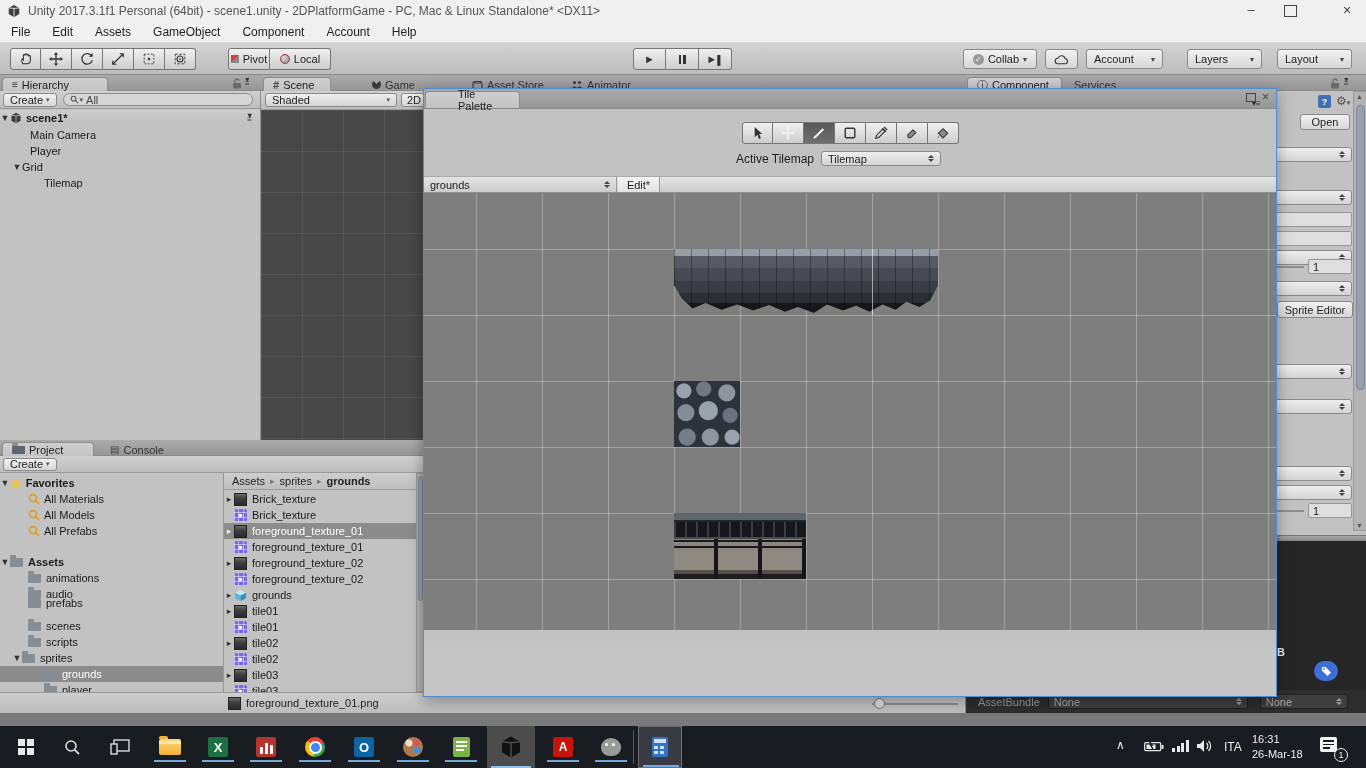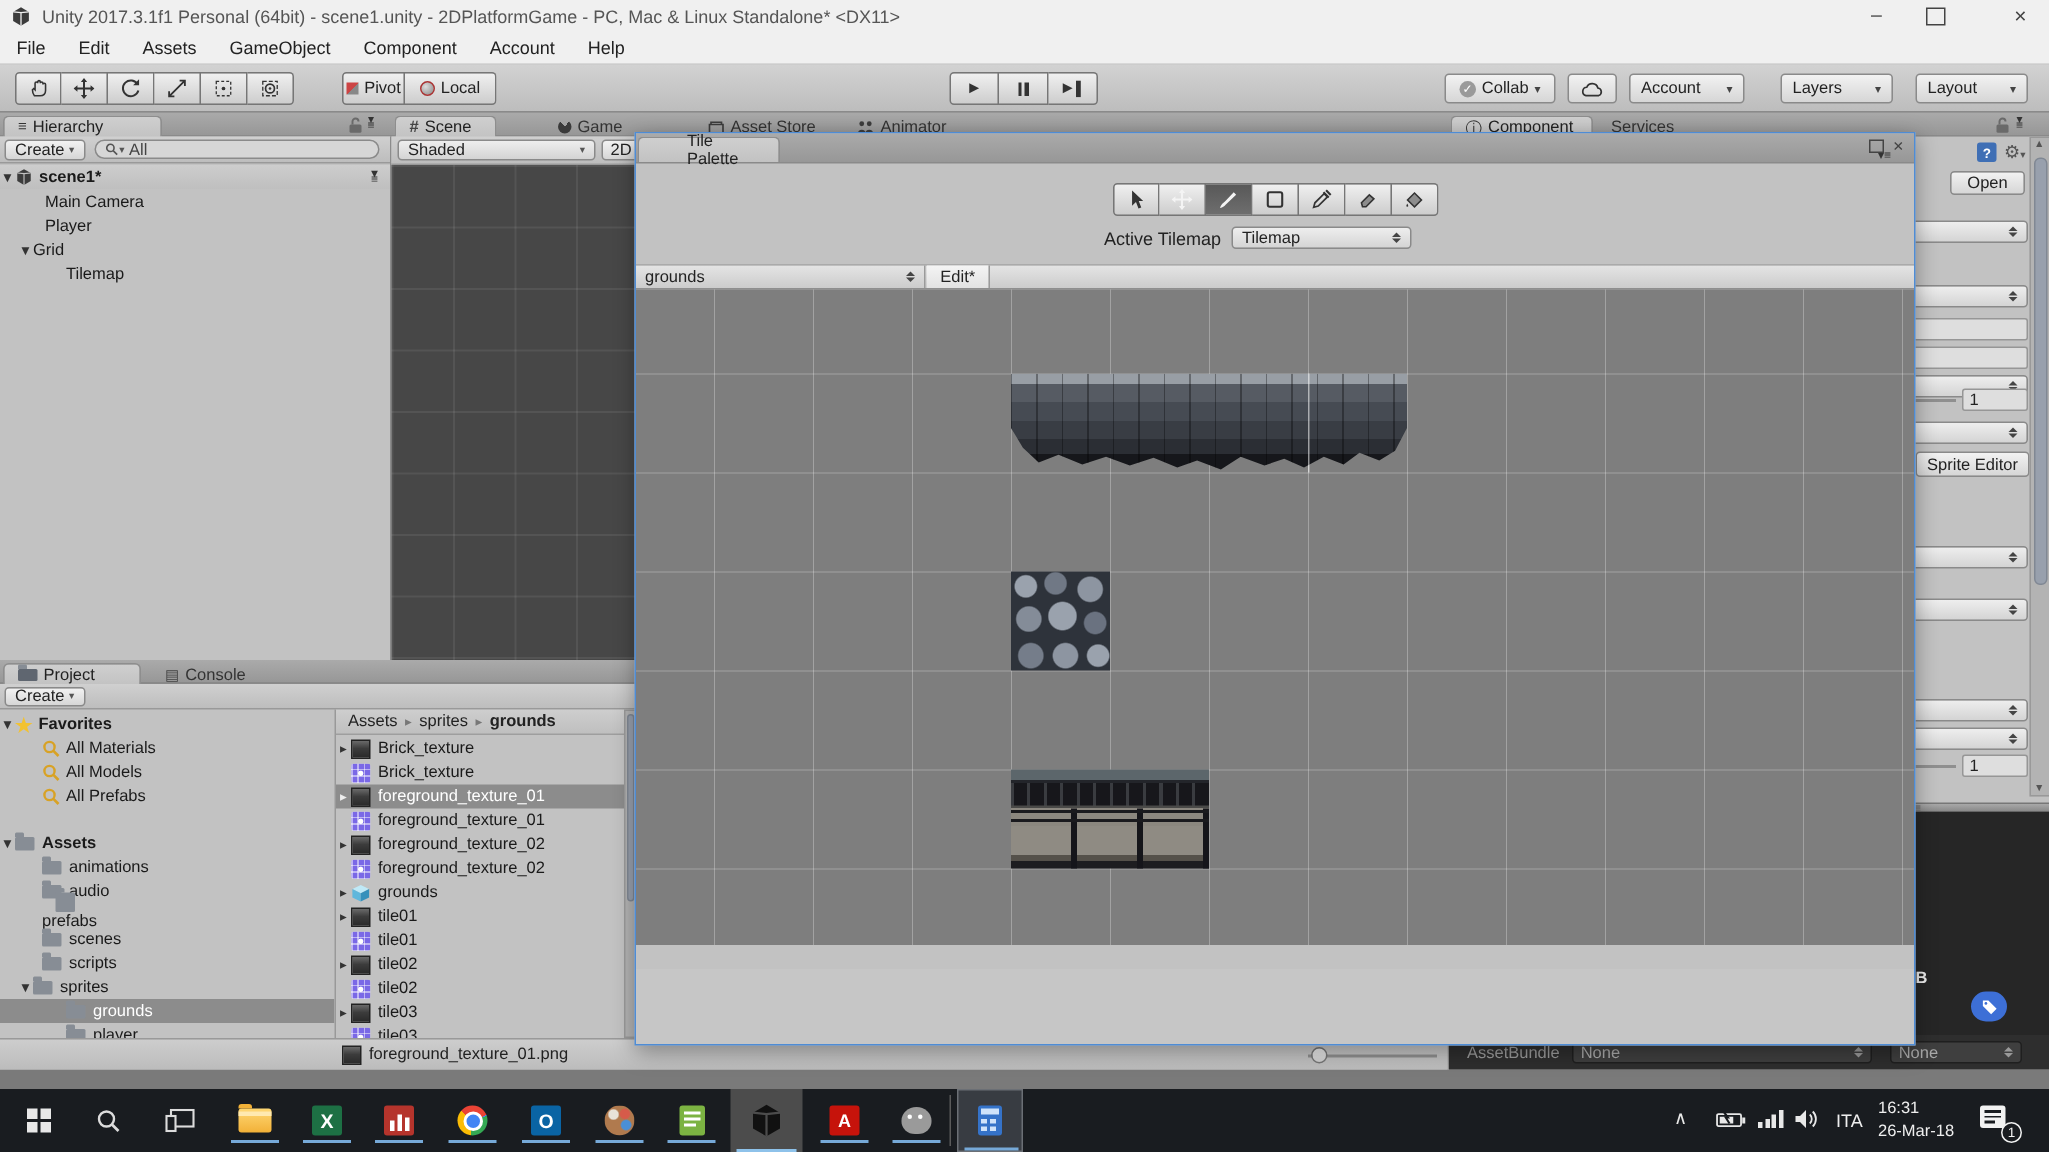--- a/index.html
+++ b/index.html
@@ -444,21 +444,21 @@
         <span>Assets</span>
         </div>
       <div class="trow" style="left:28px;top:97px;">
           <span class="fold"></span>
           <span>animations</span>
         </div>
       <div class="trow" style="left:28px;top:113px;">
           <span class="fold"></span>
           <span>audio</span>
         </div>
-      <div class="trow" style="left:28px;top:122px;flex-direction:column;">
+      <div class="trow" style="left:28px;top:122px;">
           <span class="fold"></span>
           <span>prefabs</span>
         </div>
       <div class="trow" style="left:28px;top:145px;">
           <span class="fold"></span>
           <span>scenes</span>
         </div>
       <div class="trow" style="left:28px;top:161px;">
           <span class="fold"></span>
           <span>scripts</span>

